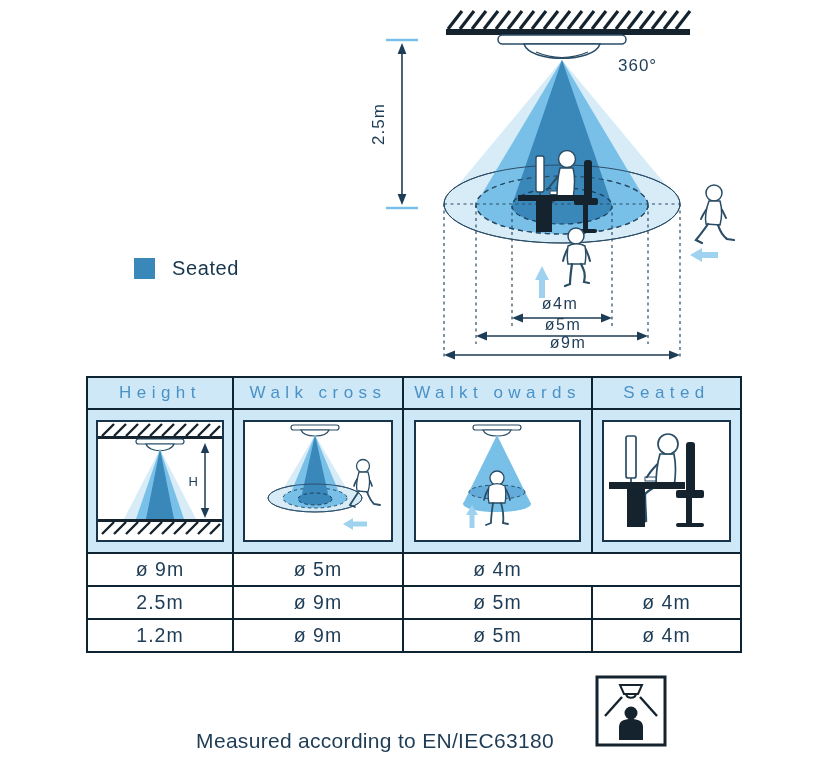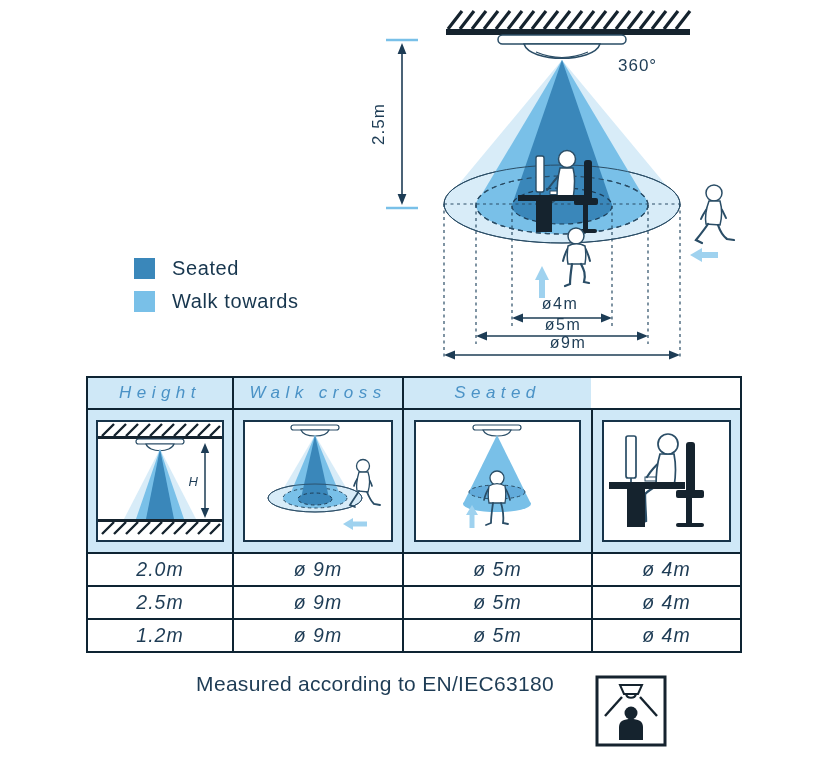--- a/index.html
+++ b/index.html
@@ -11,33 +11,33 @@
   svg text{font-family:"Liberation Sans",sans-serif;fill:#1d3c55;}
 
   
   .legend{position:absolute;left:134px;top:252px;}
   .legend-row{display:flex;align-items:center;height:33px;}
   .sw{width:21px;height:21px;display:inline-block;flex:0 0 21px;}
   .legend-lbl{margin-left:17px;font-size:20px;letter-spacing:.6px;color:#17364e;white-space:nowrap;}
 
   
   .spec-table{position:absolute;left:86px;top:376px;border:2.5px solid #0e2433;background:#ffffff;}
-  .trow{display:grid;grid-template-columns:144px 170px 189px 149px;font-style:italic;}
+  .trow{display:grid;grid-template-columns:144px 170px 189px 149px;}
   .trow > div{border-left:2.5px solid #0e2433;}
   .trow > div:first-child{border-left:none;}
   .trow + .trow{border-top:2.5px solid #0e2433;}
   .th{height:30px;line-height:30px;text-align:center;background:#cfe8f7;
       color:#4a92c6;font-size:17px;letter-spacing:.32em;white-space:nowrap;overflow:hidden;}
   .illus-cell{height:142px;background:#cfe8f7;display:flex;align-items:center;justify-content:center;}
   .illus{background:#ffffff;border:2px solid #17344a;display:block;}
   .td{height:31px;line-height:31px;text-align:center;background:#ffffff;
       font-size:19.5px;letter-spacing:1px;color:#1e3c55;}
 
   
-  .footer-note{position:absolute;left:100px;top:672px;width:550px;text-align:center;
+  .footer-note{position:absolute;left:100px;top:729px;width:550px;text-align:center;
       font-size:21px;letter-spacing:.3px;color:#1e3c55;white-space:nowrap;}
   .footer-icon{position:absolute;left:594px;top:674px;}
 </style>
 </head>
 <body>
 
 <div class="stage">
 
   
   <svg width="828" height="372" viewBox="0 0 828 372">
@@ -142,31 +142,28 @@
       <polygon points="638,355 627,350.6 627,359.4" fill="#1d3c55"></polygon>
     </g>
   </svg>
 
   
   <div class="legend">
     <div class="legend-row">
       <span class="sw" style="background: rgb(58, 135, 186);"></span>
       <span class="legend-lbl">Seated</span>
     </div>
-    <div class="legend-row">
-      <span class="sw" style="background: rgb(121, 192, 232);"></span>
-      <span class="legend-lbl">Walk towards</span>
-    </div>
   </div>
 
   
   <div class="spec-table">
     <div class="trow">
       <div class="th">Height</div>
       <div class="th">Walk cross</div>
+      <div class="th">Walkt owards</div>
       <div class="th">Seated</div>
     </div>
 
     <div class="trow">
 
       <div class="illus-cell">
         <svg class="illus" width="124" height="118" viewBox="0 0 124 118">
           <path d="M4 14 l12 -12 M16 14 l12 -12 M28 14 l12 -12 M40 14 l12 -12 M52 14 l12 -12 M64 14 l12 -12 M76 14 l12 -12 M88 14 l12 -12 M100 14 l12 -12 M112 14 l10 -10" stroke="#15232e" stroke-width="2.4" fill="none"></path>
           <rect x="0" y="14" width="124" height="3" fill="#15232e"></rect>
           <rect x="38" y="17" width="48" height="5" rx="2.5" fill="#ffffff" stroke="#2a4d66" stroke-width="1.2"></rect>
@@ -241,21 +238,20 @@
           <rect x="23" y="67" width="18" height="38" fill="#15232e"></rect>
           <rect x="82" y="20" width="9" height="52" rx="3" fill="#15232e"></rect>
           <rect x="72" y="68" width="28" height="8" rx="2" fill="#15232e"></rect>
           <rect x="82" y="76" width="6" height="26" fill="#15232e"></rect>
           <rect x="72" y="101" width="28" height="4" rx="2" fill="#15232e"></rect>
         </svg>
       </div>
     </div>
 
     <div class="trow">
-      <div class="td">2.0m</div>
       <div class="td">ø 9m</div>
       <div class="td">ø 5m</div>
       <div class="td">ø 4m</div>
     </div>
     <div class="trow">
       <div class="td">2.5m</div>
       <div class="td">ø 9m</div>
       <div class="td">ø 5m</div>
       <div class="td">ø 4m</div>
     </div>

